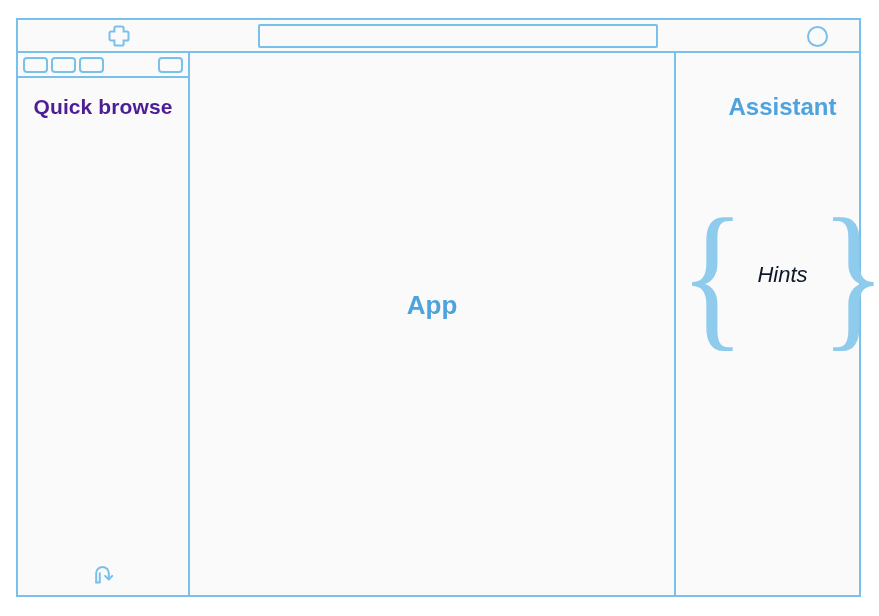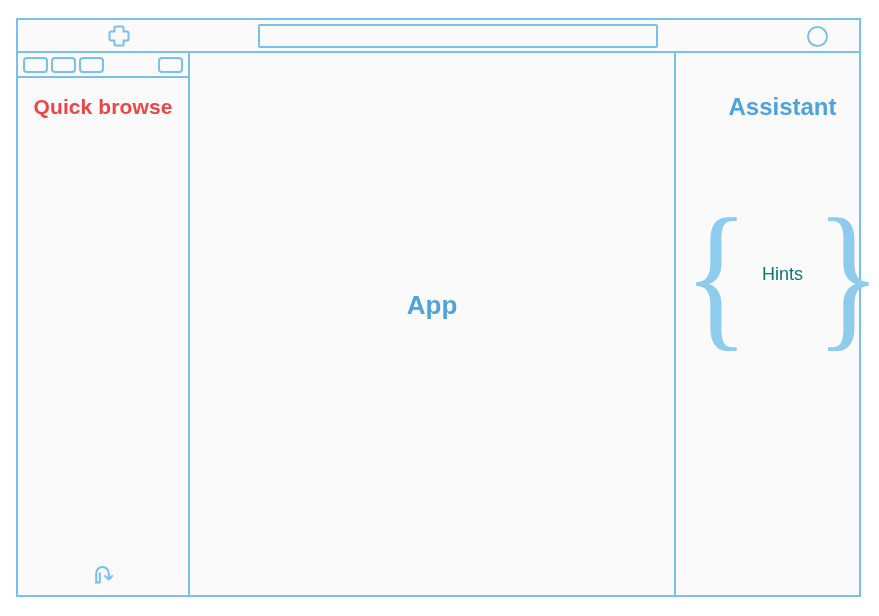--- a/index.html
+++ b/index.html
@@ -128,21 +128,21 @@
 
   #sidebar-title {
     position: absolute;
     left: 0;
     top: 40px;
     width: 100%;
     text-align: center;
     font-size: 21px;
     font-weight: bold;
     line-height: 1.32;
-    color: #ef4444;
+    color: #4c1d95;
     letter-spacing: 0.1px;
   }
 
   #sidebar-footer {
     position: absolute;
     left: 0;
     bottom: 6px;
     width: 100%;
     display: flex;
     justify-content: center;
@@ -217,23 +217,24 @@
   .brace {
     color: #8fcbec;
     font-family: "Liberation Serif", serif;
     font-size: 160px;
     line-height: 0;
     font-weight: 300;
     transform: scaleX(0.85);
     user-select: none;
   }
   #hints-label {
-    font-size: 18px;
-    color: #0f766e;
+    font-size: 22px;
+    color: #0f172a;
     padding: 0 7px;
+    font-style: italic;
   }
 </style>
 </head>
 <body>
 
 <div id="wireframe">
 
   <div id="header-bar">
 
     <div id="add-button">

